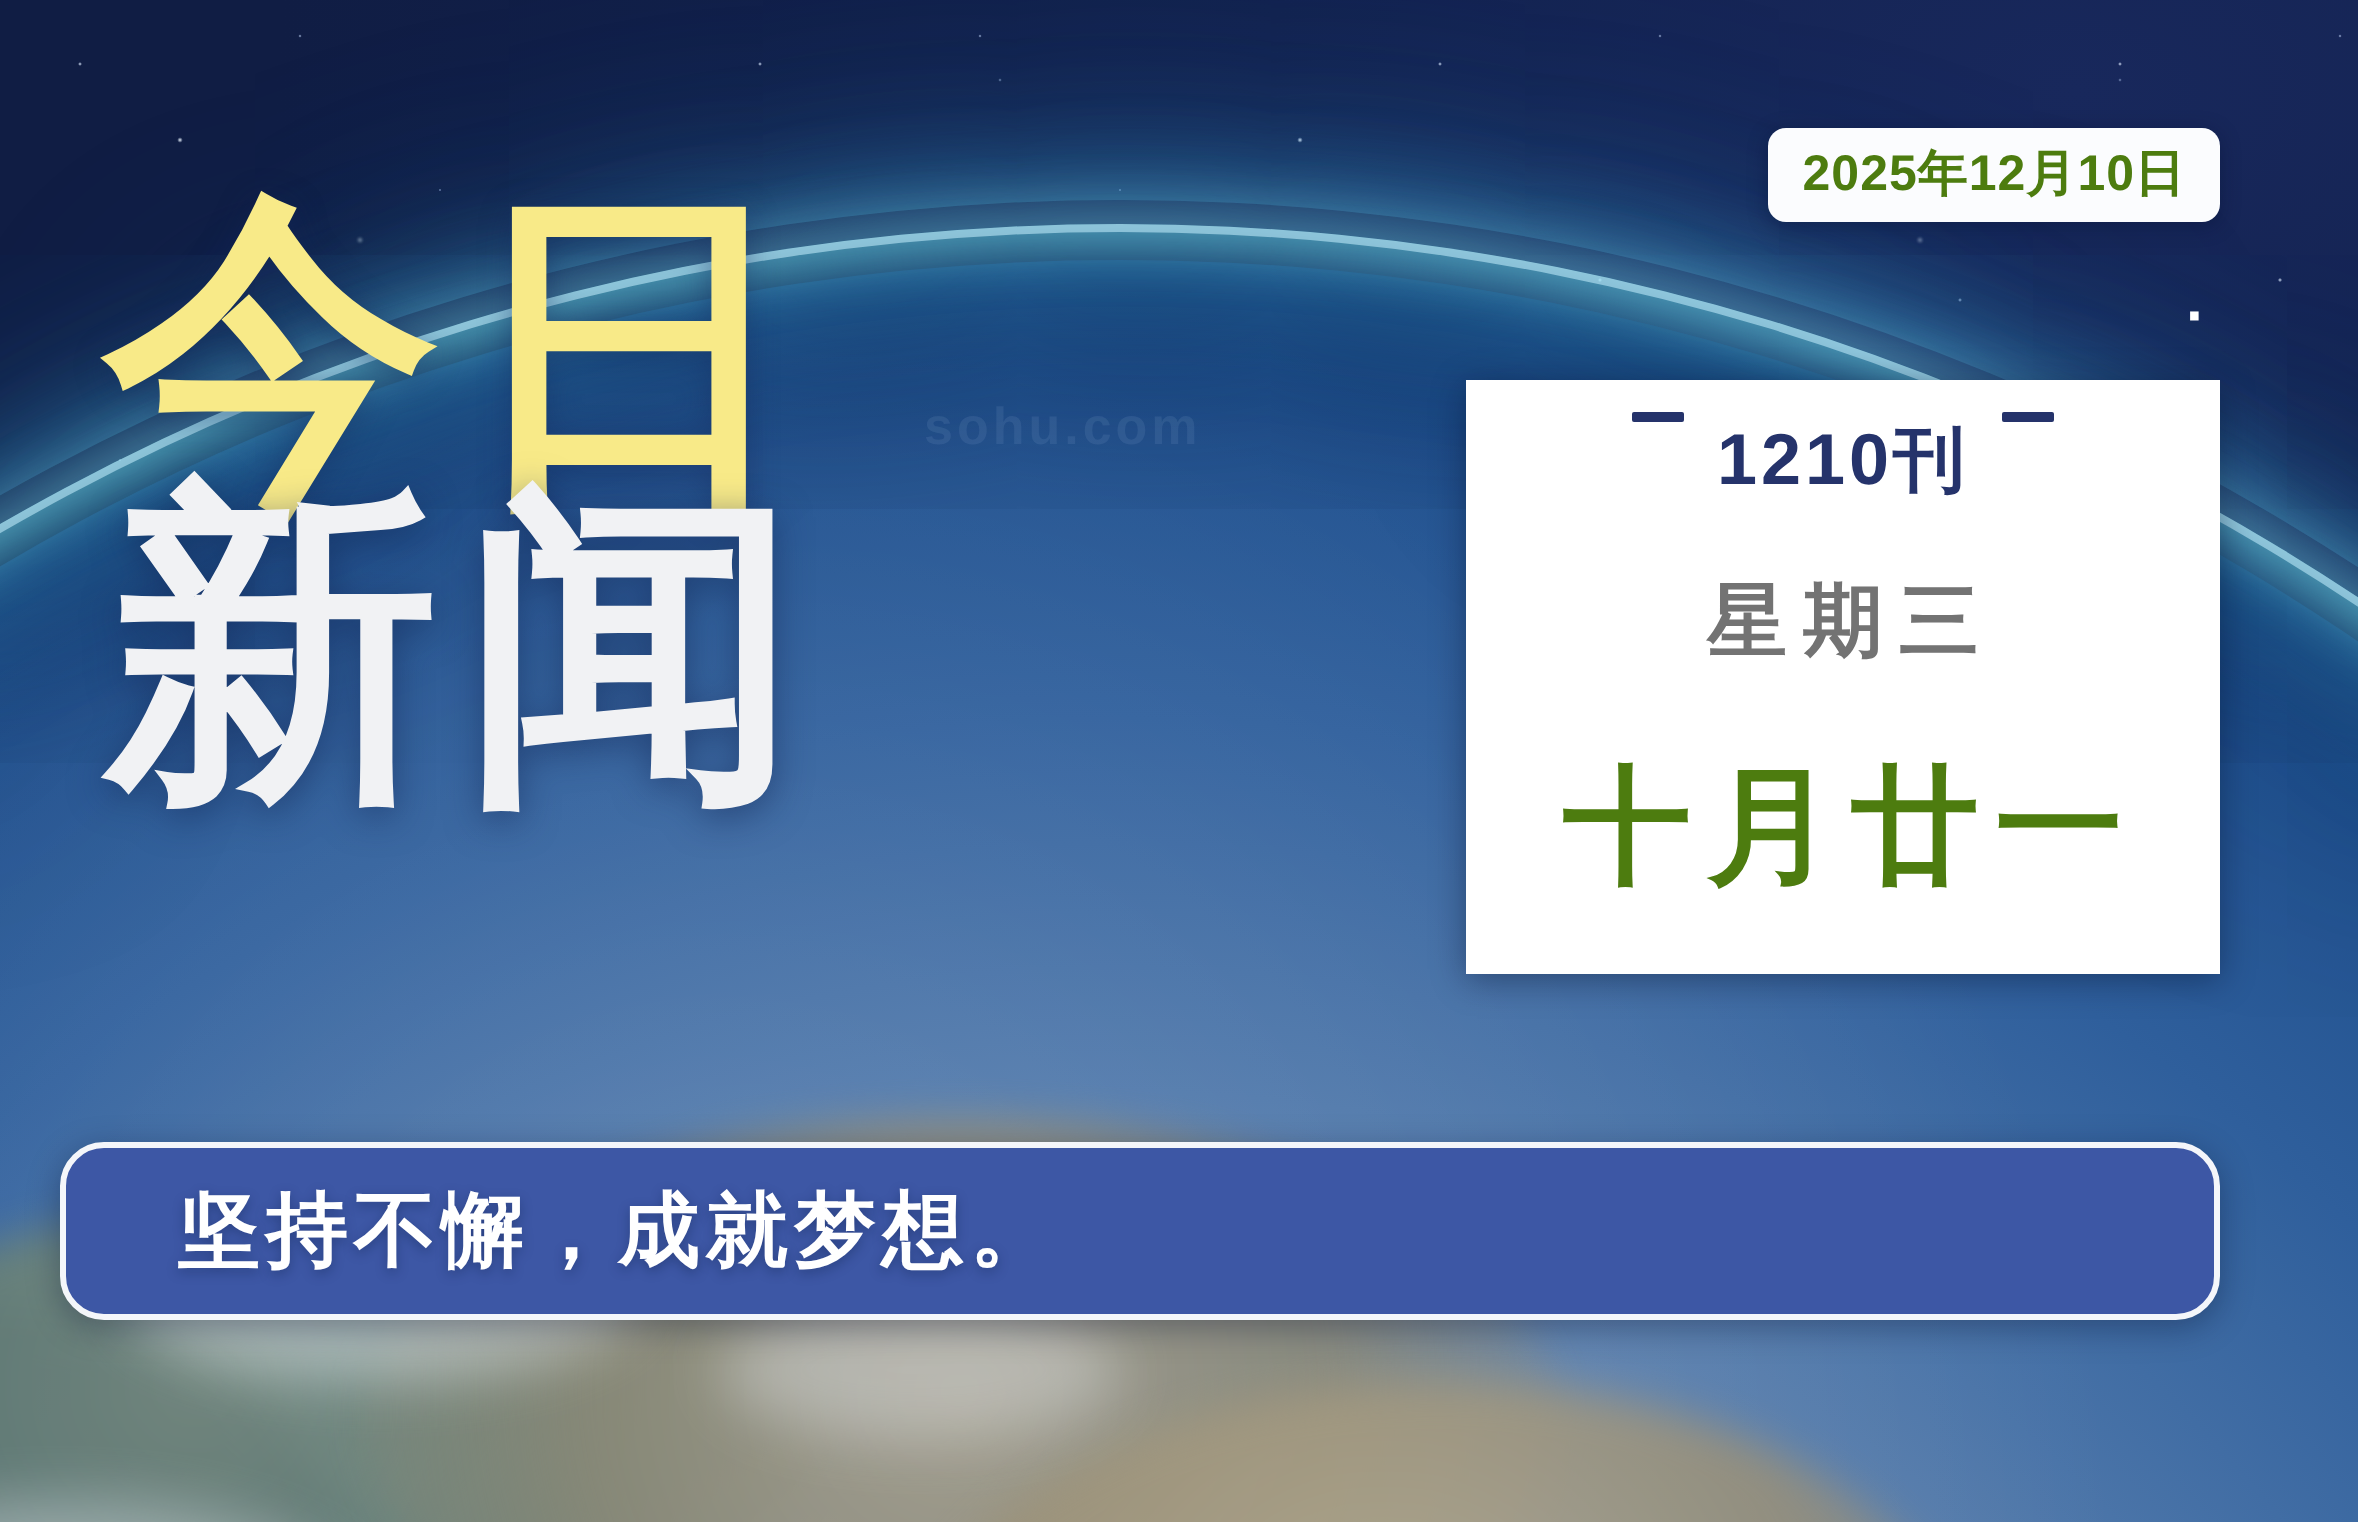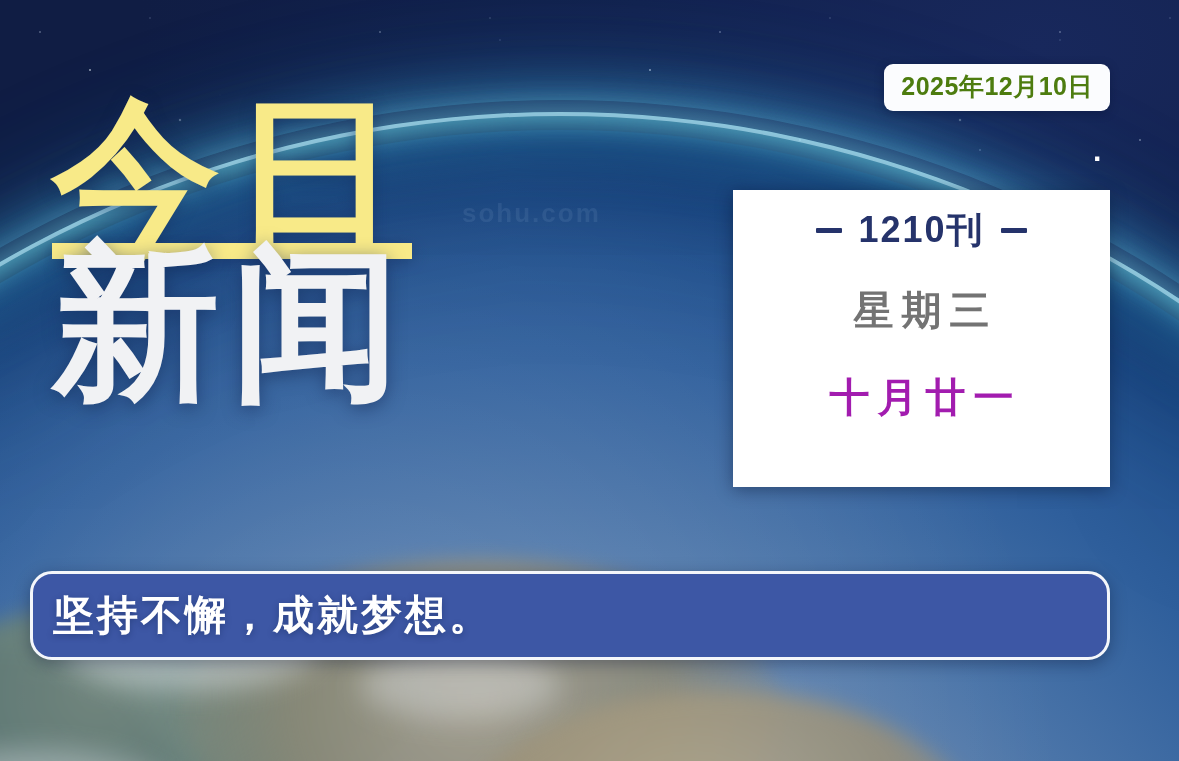--- a/index.html
+++ b/index.html
@@ -160,21 +160,20 @@
     font-size: 168px;
     font-weight: 900;
     letter-spacing: 12px;
     margin: 0;
     display: block;
     white-space: nowrap;
   }
   .title-jinri {
     color: #f8ea88;
     text-shadow: 0 3px 16px rgba(20,40,90,.45);
-    text-decoration: underline;
   }
   .title-xinwen {
     color: #f1f2f4;
     text-shadow: 0 4px 18px rgba(18,38,86,.55);
     margin-top: -14px;
   }
 
   
   .date-badge {
     position: absolute;
@@ -239,43 +238,43 @@
     padding-top: 16px;
     box-sizing: border-box;
   }
   .card-issue {
     font-size: 36px;
     font-weight: 700;
     color: #25336b;
     letter-spacing: 2px;
     white-space: nowrap;
     display: flex;
-    align-items: center;
+    align-items: flex-start;
     gap: 16px;
   }
   .card-issue .dash {
     display: inline-block;
     width: 26px;
     height: 5px;
     background: #25336b;
     border-radius: 1px;
   }
   .card-weekday {
     font-size: 40px;
     font-weight: 800;
     color: #737373;
     letter-spacing: 8px;
     margin-top: 28px;
     white-space: nowrap;
     text-indent: 8px;
   }
   .card-lunar {
-    font-size: 40px;
-    font-weight: 800;
-    color: #a21caf;
+    font-size: 64px;
+    font-weight: 800;
+    color: #4d7c0f;
     letter-spacing: 8px;
     margin-top: 32px;
     white-space: nowrap;
     text-indent: 8px;
   }
 
   
   .banner {
     position: absolute;
     left: 30px;
@@ -288,21 +287,21 @@
     box-sizing: border-box;
     display: flex;
     align-items: center;
     box-shadow: 0 4px 16px rgba(5,15,45,.35);
   }
   .banner-text {
     color: #ffffff;
     font-size: 41px;
     font-weight: 800;
     letter-spacing: 3px;
-    padding-left: 20px;
+    padding-left: 56px;
     white-space: nowrap;
     text-shadow: 0 2px 6px rgba(12,28,70,.35);
   }
 </style>
 </head>
 <body>
 
 <div id="poster">
 
   <div class="space"></div>

